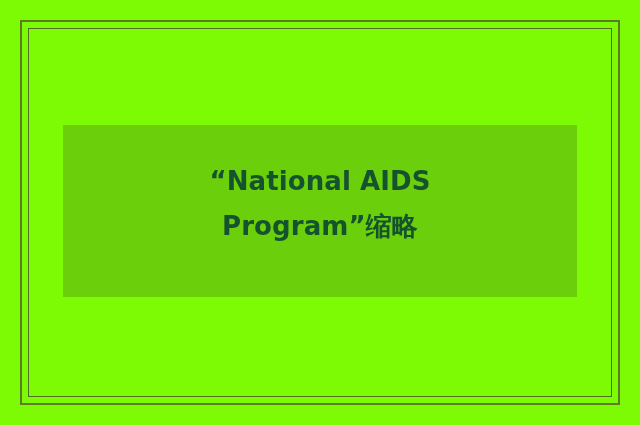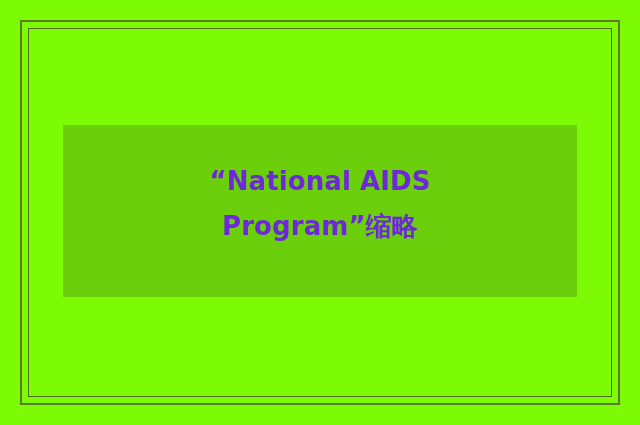--- a/index.html
+++ b/index.html
@@ -56,21 +56,21 @@
     box-sizing: border-box;
     display: flex;
     align-items: center;
     justify-content: center;
   }
 
   #headline {
     width: 230px;
     margin: 0;
     padding: 0 0 14px 0;
-    color: #6d28d9;
+    color: #14532d;
     font-family: "DejaVu Sans", "Liberation Sans", sans-serif;
     font-size: 26px;
     font-weight: bold;
     line-height: 45px;
     letter-spacing: 0.1px;
     text-align: center;
     white-space: normal;
     word-break: break-word;
   }
 </style>

